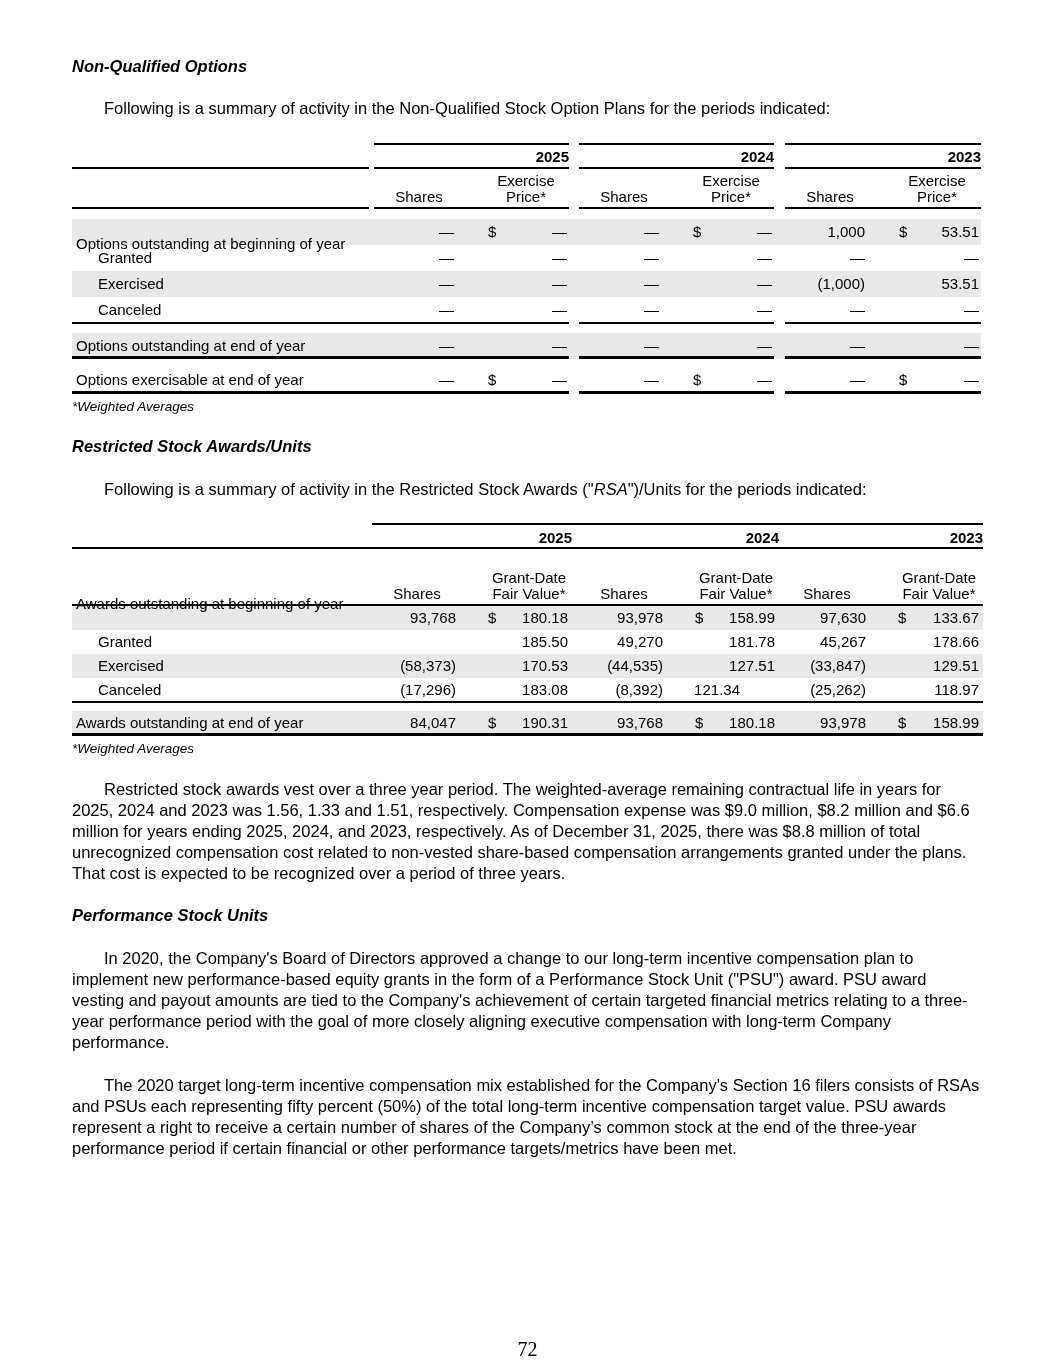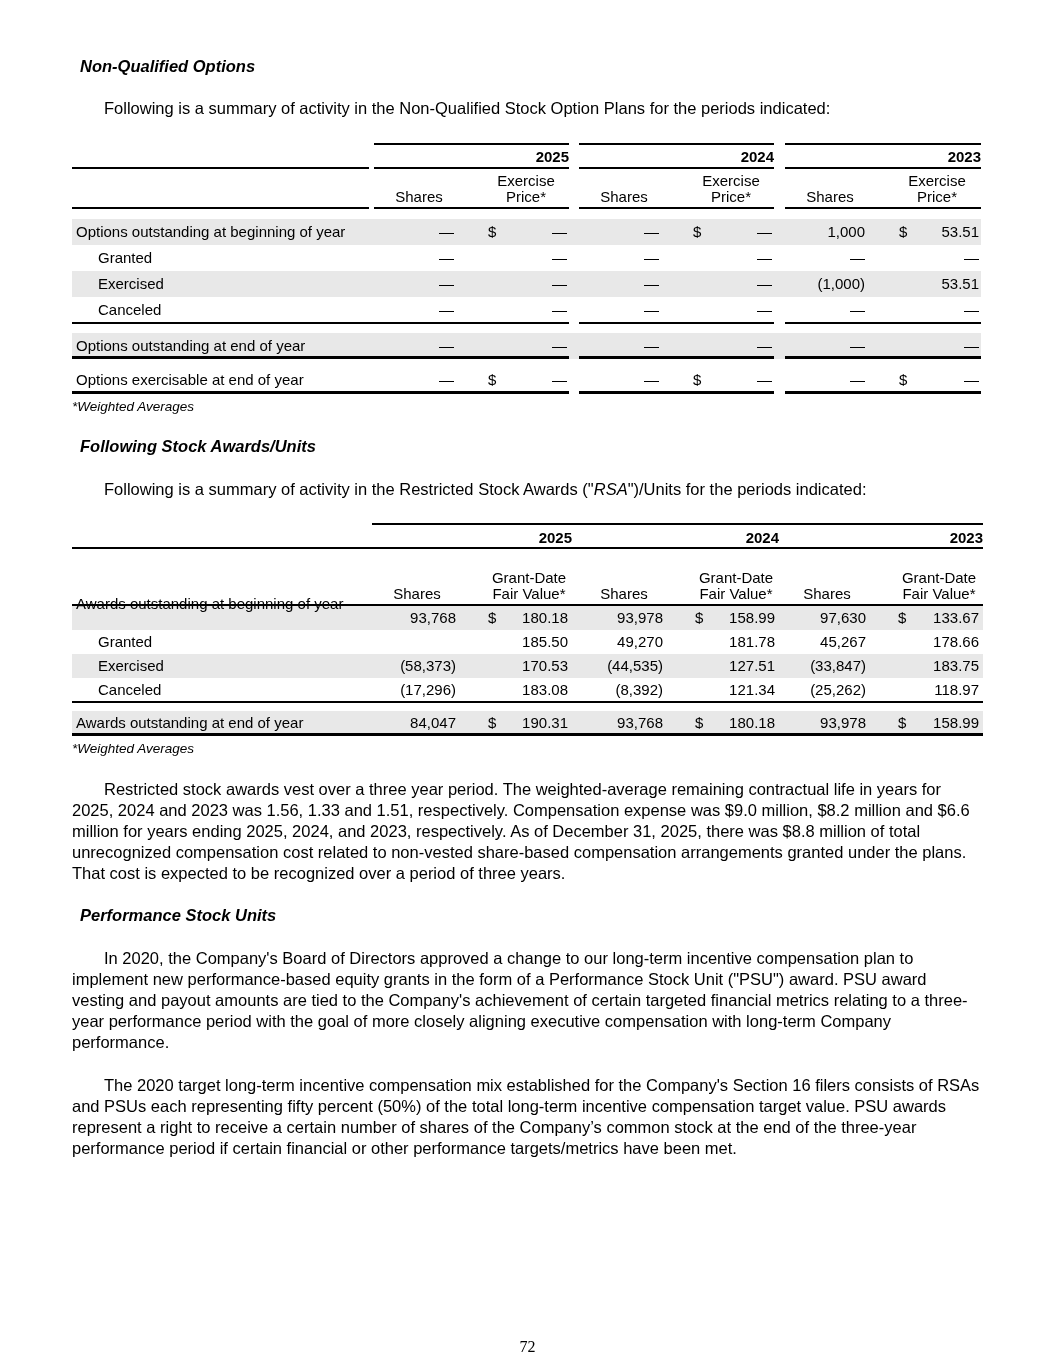--- a/index.html
+++ b/index.html
@@ -2,21 +2,21 @@
 <html><head>
 <meta charset="utf-8">
 <style>
   html, body { margin: 0; padding: 0; background: #ffffff; }
   body {
     width: 1055px; height: 1365px; position: relative; overflow: hidden;
     font-family: "Liberation Sans", sans-serif; color: #000; font-size: 16.5px;
   }
   .page { position: absolute; left: 72px; top: 0; width: 911px; }
   .section-title {
-    position: absolute; left: 0; font-weight: bold; font-style: italic; font-size: 16.5px; margin-left: 8px;
+    position: absolute; left: 0; font-weight: bold; font-style: italic; font-size: 16.5px;
   }
   .intro { position: absolute; left: 32px; font-size: 16.5px; white-space: nowrap; }
   .intro i { font-style: italic; }
   .para {
     position: absolute; left: 0; width: 911px; font-size: 16.5px; line-height: 21px;
     text-indent: 32px; text-align: left;
   }
   .footnote { position: absolute; left: 0; font-style: italic; font-size: 13.5px; }
 
   
@@ -32,21 +32,21 @@
   .hdr-year { position: absolute; font-weight: bold; font-size: 15px; text-align: right; }
   .hdr-col { position: absolute; font-size: 15px; text-align: center; line-height: 16px; }
 
   
   .t2 { position: absolute; left: 0; top: 523px; width: 911px; }
   .t2 .row { position: absolute; left: 0; width: 911px; height: 24px; }
   .t2 .row.shade { background: #e8e8e8; }
 
   .page-num {
     position: absolute; left: 0; width: 1055px; top: 1338px; text-align: center;
-    font-family: "Liberation Serif", serif; font-size: 16px;
+    font-family: "Liberation Serif", serif; font-size: 20px;
   }
 </style>
 </head>
 <body>
 
 <div class="page">
 
   <div class="section-title" style="top:57px">Non-Qualified Options</div>
   <div class="intro" style="top:99px">Following is a summary of activity in the Non-Qualified Stock Option Plans for the periods indicated:</div>
 
@@ -74,21 +74,21 @@
       <div class="hdr-col" style="left: 723px; width: 70px; top: 46px;">Shares</div>
       <div class="hdr-col" style="left: 825px; width: 80px; top: 30px;">
         <div>Exercise</div>
         <div>Price*</div>
       </div>
       <div class="hline" style="left: 0px; top: 64px; width: 297px; height: 2px;"></div>
       <div class="hline" style="left: 302px; top: 64px; width: 195px; height: 2px;"></div>
       <div class="hline" style="left: 507px; top: 64px; width: 195px; height: 2px;"></div>
       <div class="hline" style="left: 713px; top: 64px; width: 196px; height: 2px;"></div>
       <div class="row shade" style="top: 76px;"></div>
-      <div class="label" style="top: 80px;">Options outstanding at beginning of year</div>
+      <div class="label" style="top: 92px;">Options outstanding at beginning of year</div>
       <div class="cell r" style="left: 302px; width: 80px; top: 80px;">—</div>
       <div class="cell l" style="left: 416px; top: 80px;">$</div>
       <div class="cell r" style="left: 412px; width: 83px; top: 80px;">—</div>
       <div class="cell r" style="left: 507px; width: 80px; top: 80px;">—</div>
       <div class="cell l" style="left: 621px; top: 80px;">$</div>
       <div class="cell r" style="left: 617px; width: 83px; top: 80px;">—</div>
       <div class="cell r" style="left: 713px; width: 80px; top: 80px;">1,000</div>
       <div class="cell l" style="left: 827px; top: 80px;">$</div>
       <div class="cell r" style="left: 823px; width: 84px; top: 80px;">53.51</div>
       <div class="row" style="top: 102px;"></div>
@@ -151,21 +151,21 @@
       <div class="hline" style="left: 713px; top: 179px; width: 196px; height: 2px;"></div>
       <div class="hline" style="left: 0px; top: 213px; width: 497px; height: 3px;"></div>
       <div class="hline" style="left: 507px; top: 213px; width: 195px; height: 3px;"></div>
       <div class="hline" style="left: 713px; top: 213px; width: 196px; height: 3px;"></div>
       <div class="hline" style="left: 0px; top: 248px; width: 497px; height: 3px;"></div>
       <div class="hline" style="left: 507px; top: 248px; width: 195px; height: 3px;"></div>
       <div class="hline" style="left: 713px; top: 248px; width: 196px; height: 3px;"></div>
     </div>
   <div class="footnote" style="top:399px">*Weighted Averages</div>
 
-  <div class="section-title" style="top:437px">Following Stock Awards/Units</div>
+  <div class="section-title" style="top:437px">Restricted Stock Awards/Units</div>
   <div class="intro" style="top:480px"><span>Following is a summary of activity in the Restricted Stock Awards ("</span><i>RSA</i><span>")/Units for the periods indicated:</span></div>
 
   <div class="t2" id="t2">
       <div class="hline" style="left: 300px; top: 0px; width: 611px; height: 2px;"></div>
       <div class="hdr-year" style="left: 300px; width: 200px; top: 6px;">2025</div>
       <div class="hdr-year" style="left: 507px; width: 200px; top: 6px;">2024</div>
       <div class="hdr-year" style="left: 710px; width: 201px; top: 6px;">2023</div>
       <div class="hline" style="left: 0px; top: 24px; width: 911px; height: 2px;"></div>
       <div class="hdr-col" style="left: 310px; width: 70px; top: 63px;">Shares</div>
       <div class="hdr-col" style="left: 412px; width: 90px; top: 47px;">
@@ -208,29 +208,29 @@
       <div class="row shade" style="top: 131px;"></div>
       <div class="label ind" style="top: 134px;">Exercised</div>
       <div class="cell r" style="left: 290px; width: 94px; top: 134px;">(58,373)</div>
       <div class="cell l" style="left: 416px; top: 134px;"></div>
       <div class="cell r" style="left: 420px; width: 76px; top: 134px;">170.53</div>
       <div class="cell r" style="left: 497px; width: 94px; top: 134px;">(44,535)</div>
       <div class="cell l" style="left: 623px; top: 134px;"></div>
       <div class="cell r" style="left: 627px; width: 76px; top: 134px;">127.51</div>
       <div class="cell r" style="left: 700px; width: 94px; top: 134px;">(33,847)</div>
       <div class="cell l" style="left: 826px; top: 134px;"></div>
-      <div class="cell r" style="left: 830px; width: 77px; top: 134px;">183.75</div>
+      <div class="cell r" style="left: 830px; width: 77px; top: 134px;">129.51</div>
       <div class="row" style="top: 155px;"></div>
       <div class="label ind" style="top: 158px;">Canceled</div>
       <div class="cell r" style="left: 290px; width: 94px; top: 158px;">(17,296)</div>
       <div class="cell l" style="left: 416px; top: 158px;"></div>
       <div class="cell r" style="left: 420px; width: 76px; top: 158px;">183.08</div>
       <div class="cell r" style="left: 497px; width: 94px; top: 158px;">(8,392)</div>
       <div class="cell l" style="left: 623px; top: 158px;"></div>
-      <div class="cell r" style="left: 627px; width: 76px; top: 158px;">121.34</div>
+      <div class="cell r" style="left: 592px; width: 76px; top: 158px;">121.34</div>
       <div class="cell r" style="left: 700px; width: 94px; top: 158px;">(25,262)</div>
       <div class="cell l" style="left: 826px; top: 158px;"></div>
       <div class="cell r" style="left: 830px; width: 77px; top: 158px;">118.97</div>
       <div class="row shade" style="top: 188px; height: 22px;"></div>
       <div class="label" style="top: 191px;">Awards outstanding at end of year</div>
       <div class="cell r" style="left: 290px; width: 94px; top: 191px;">84,047</div>
       <div class="cell l" style="left: 416px; top: 191px;">$</div>
       <div class="cell r" style="left: 420px; width: 76px; top: 191px;">190.31</div>
       <div class="cell r" style="left: 497px; width: 94px; top: 191px;">93,768</div>
       <div class="cell l" style="left: 623px; top: 191px;">$</div>

